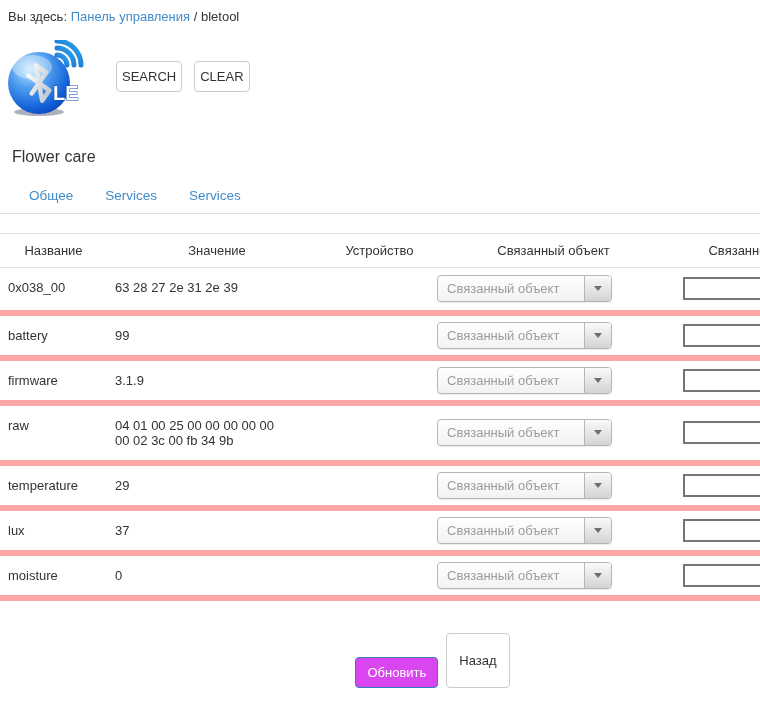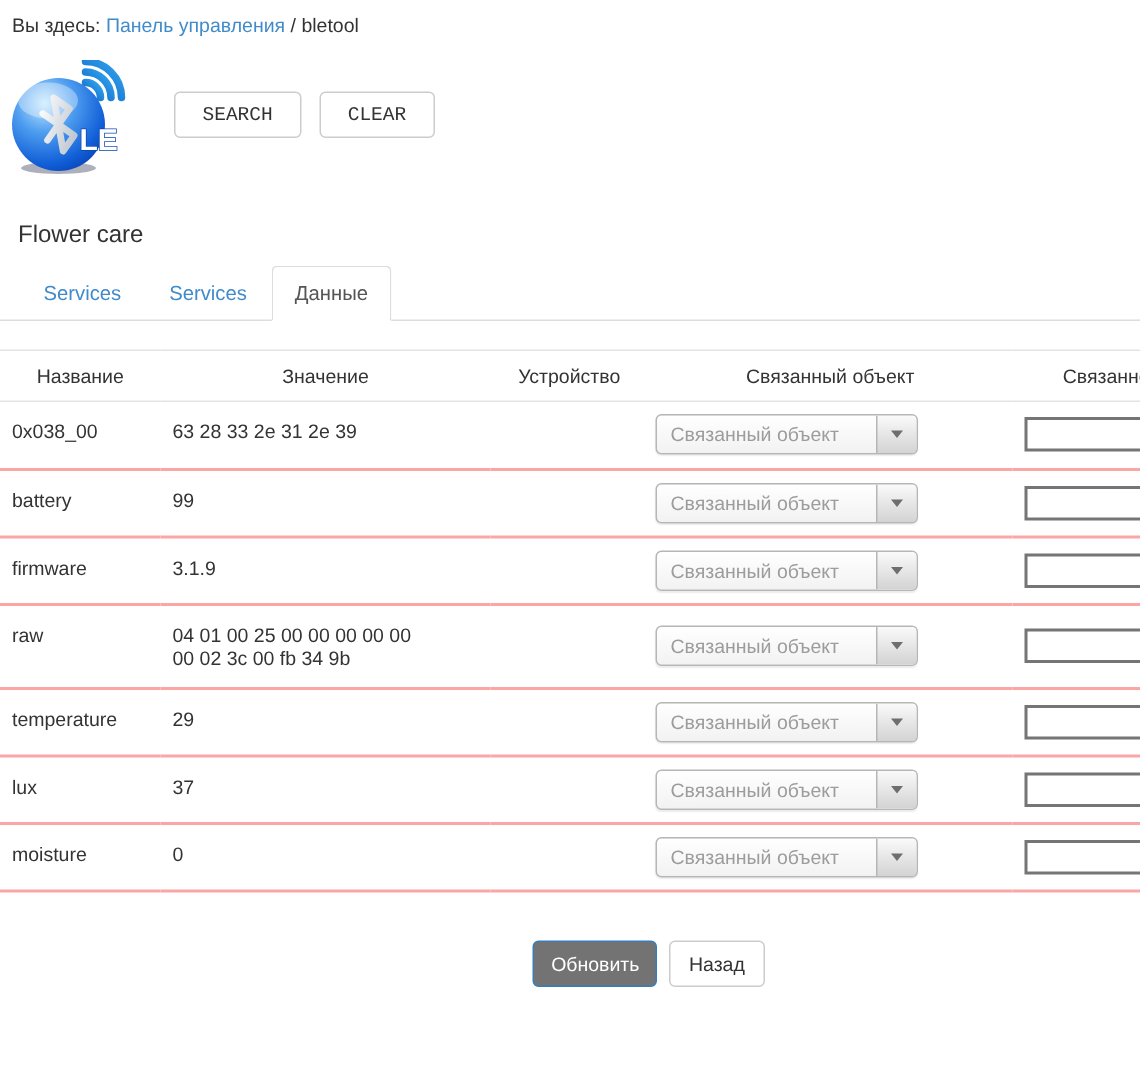--- a/index.html
+++ b/index.html
@@ -13,22 +13,22 @@
   
   .breadcrumb{padding:9px 0 0 8px;font-size:13px;color:#333;}
   .breadcrumb a{color:#428bca;text-decoration:none;cursor:pointer;}
 
   
   .toolbar{display:flex;align-items:flex-start;margin:16px 0 0 6px;}
   .logo{width:92px;height:78px;flex:0 0 auto;text-align:center;}
   .toolbar .btns{display:flex;gap:12px;margin:21px 0 0 18px;}
   .btn{
     background:#fff;border:1px solid #ccc;border-radius:4px;color:#333;
-    font-family:Liberation Mono, monospace;font-size:13px;line-height:1;
-    padding:8px 18px;cursor:pointer;
+    font-family:Liberation Sans, sans-serif;font-size:13px;line-height:1;
+    padding:8px 5px;cursor:pointer;
   }
 
   
   .page-title{font-size:16px;font-weight:normal;color:#333;margin:30px 0 0 12px;}
 
   
   .tabs{list-style:none;display:flex;margin:11px 0 0 0;padding:0 0 0 13px;border-bottom:1px solid #ddd;}
   .tabs li{margin-bottom:-1px;}
   .tabs li a{
     display:block;padding:10px 15px;color:#428bca;text-decoration:none;
@@ -38,21 +38,21 @@
 
   
   table{width:100%;border-collapse:collapse;margin-top:19px;font-size:13px;table-layout:fixed;}
   col.w-name{width:107px;} col.w-value{width:220px;} col.w-device{width:105px;}
   col.w-related{width:243px;} col.w-prop{width:190px;}
   th{
     font-weight:normal;text-align:center;color:#333;padding:9px 8px;
     border-top:1px solid #e3e3e3;border-bottom:1px solid #e3e3e3;
     white-space:nowrap;overflow:hidden;
   }
-  td{border-bottom:2px solid #fca5a5;height:45px;box-sizing:border-box;}
+  td{border-bottom:6px solid #fca5a5;height:45px;box-sizing:border-box;}
   td.c-name,td.c-value,td.c-device{vertical-align:top;padding:12px 8px;}
   td.c-value{white-space:pre-line;}
   td.c-related{vertical-align:middle;padding:4px 8px 4px 5px;}
   td.c-prop{vertical-align:middle;padding:4px 8px;}
 
   
   .dropdown{
     width:175px;height:27px;box-sizing:border-box;border:1px solid #b6b6b6;border-radius:4px;
     background:linear-gradient(#ffffff,#f2f2f2);display:flex;align-items:stretch;
     box-shadow:0 1px 1px rgba(0,0,0,0.08);cursor:pointer;overflow:hidden;
@@ -69,22 +69,22 @@
   .tri{width:0;height:0;border-left:4px solid transparent;border-right:4px solid transparent;border-top:5px solid #6e6e6e;}
 
   .prop-input{
     width:150px;height:23px;box-sizing:border-box;border:2px solid #757575;border-radius:0;
     background:#fff;padding:0 4px;font-family:"Liberation Sans",sans-serif;font-size:13px;color:#333;
   }
 
   
   .footer{display:flex;justify-content:center;gap:8px;margin-top:32px;}
   .btn-primary{
-    background:#737373;border:1px solid #357ebd;color:#fff;border-radius:4px;
-    font-family:"Liberation Sans",sans-serif;font-size:13px;line-height:1;padding:8px 11px;cursor:pointer;
+    background:#d946ef;border:1px solid #357ebd;color:#fff;border-radius:4px;
+    font-family:"Liberation Sans",sans-serif;font-size:13px;line-height:1;padding:8px 11px;cursor:pointer;margin-top:24px;
   }
   .btn-default{
     background:#fff;border:1px solid #ccc;color:#333;border-radius:4px;
     font-family:"Liberation Sans",sans-serif;font-size:13px;line-height:1;padding:8px 12px;cursor:pointer;
   }
 </style>
 </head>
 <body>
 
 <div class="viewport">
@@ -131,27 +131,27 @@
       <div class="btns">
         <button class="btn">SEARCH</button>
         <button class="btn">CLEAR</button>
       </div>
     </div>
 
     <h1 class="page-title">Flower care</h1>
 
     <ul class="tabs">
       <li>
+          <a>Общее</a>
+        </li>
+      <li>
           <a>Services</a>
         </li>
       <li>
           <a>Services</a>
-        </li>
-      <li class="active">
-          <a>Данные</a>
         </li>
     </ul>
 
     <table>
       <colgroup>
         <col class="w-name">
           <col class="w-value">
           <col class="w-device">
           <col class="w-related">
           <col class="w-prop">
@@ -161,21 +161,21 @@
           <th>Название</th>
           <th>Значение</th>
           <th>Устройство</th>
           <th>Связанный объект</th>
           <th>Связанное свойство</th>
         </tr>
       </thead>
       <tbody id="table-body">
   <tr>
     <td class="c-name">0x038_00</td>
-    <td class="c-value">63 28 33 2e 31 2e 39</td>
+    <td class="c-value">63 28 27 2e 31 2e 39</td>
     <td class="c-device"></td>
     <td class="c-related">
       <div class="dropdown">
         <span class="dd-text">Связанный объект</span>
         <span class="dd-btn">
                   <span class="tri"></span>
                 </span>
       </div>
     </td>
     <td class="c-prop">

